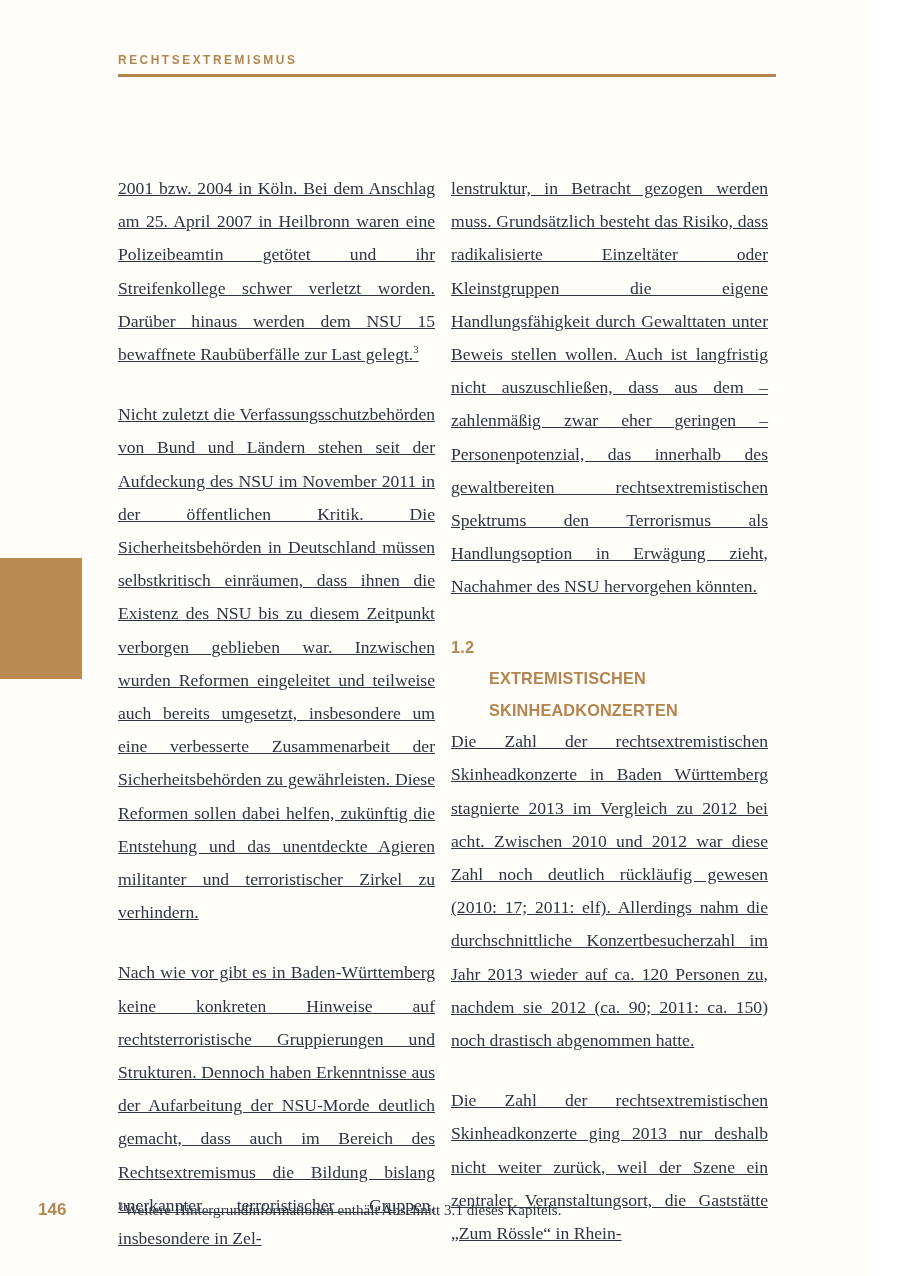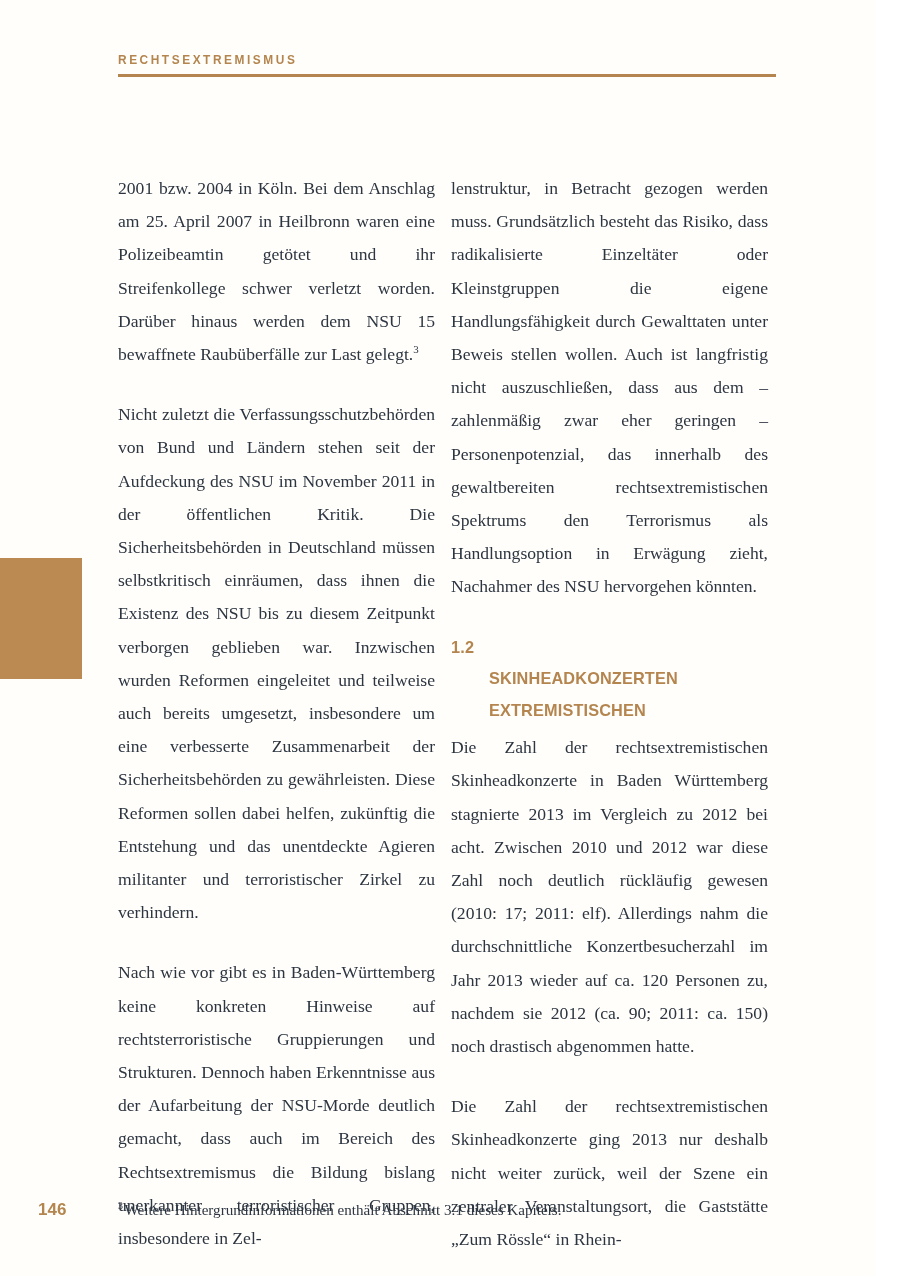--- a/index.html
+++ b/index.html
@@ -69,20 +69,21 @@
   p.body-par {
     margin: 0 0 27px 0;
     font-size: 17.6px;
     line-height: 33.2px;
     color: #2c3540;
     text-align: justify;
     text-justify: inter-word;
     -webkit-hyphens: none;
     hyphens: none;
     font-kerning: normal;
+    text-decoration: underline;
   }
   p.body-par:last-child { margin-bottom: 16px; }
 
   sup.fn {
     font-size: 0.62em;
     vertical-align: super;
     line-height: 0;
   }
 
   
@@ -99,21 +100,21 @@
     align-items: flex-start;
   }
   .section-head .sec-num {
     flex: 0 0 auto;
     width: 38px;
   }
   .section-head .sec-title {
     flex: 1 1 auto;
   }
   .section-head-wrap {
-    margin-bottom: 6px;
+    margin-bottom: 0;
   }
 
   
   .footer {
     position: absolute;
     left: 38px;
     top: 1200px;
     width: 800px;
     display: flex;
     align-items: center;
@@ -161,25 +162,25 @@
 
   <div class="col col-right">
     <p class="body-par">lenstruktur, in Betracht gezogen werden muss. Grundsätzlich besteht das Risiko, dass radikalisierte Einzeltäter oder Kleinstgruppen die eigene Handlungsfähigkeit durch Gewalttaten unter Beweis stellen wollen. Auch ist langfristig nicht auszuschließen, dass aus dem – zahlenmäßig zwar eher geringen – Personenpotenzial, das innerhalb des gewaltbereiten rechtsextremistischen Spektrums den Terrorismus als Handlungsoption in Erwägung zieht, Nachahmer des NSU hervorgehen könnten.</p>
 
     <div class="section-head-wrap">
       <div class="section-head">
         <span class="sec-num">1.2</span>
       </div>
       <div class="section-head">
         <span class="sec-num"></span>
-        <span class="sec-title">SKINHEADKONZERTEN</span>
+        <span class="sec-title">EXTREMISTISCHEN</span>
       </div>
       <div class="section-head">
         <span class="sec-num"></span>
-        <span class="sec-title">EXTREMISTISCHEN</span>
+        <span class="sec-title">SKINHEADKONZERTEN</span>
       </div>
     </div>
 
     <p class="body-par">Die Zahl der rechtsextremistischen Skinheadkonzerte in Baden Württemberg stagnierte 2013 im Vergleich zu 2012 bei acht. Zwischen 2010 und 2012 war diese Zahl noch deutlich rückläufig gewesen (2010: 17; 2011: elf). Allerdings nahm die durchschnittliche Konzertbesucherzahl im Jahr 2013 wieder auf ca. 120 Personen zu, nachdem sie 2012 (ca. 90; 2011: ca. 150) noch drastisch abgenommen hatte.</p>
 
     <p class="body-par">Die Zahl der rechtsextremistischen Skinheadkonzerte ging 2013 nur deshalb nicht weiter zurück, weil der Szene ein zentraler Veranstaltungsort, die Gaststätte „Zum Rössle“ in Rhein-</p>
   </div>
 
   <div class="footer">
     <span class="folio">146</span>

